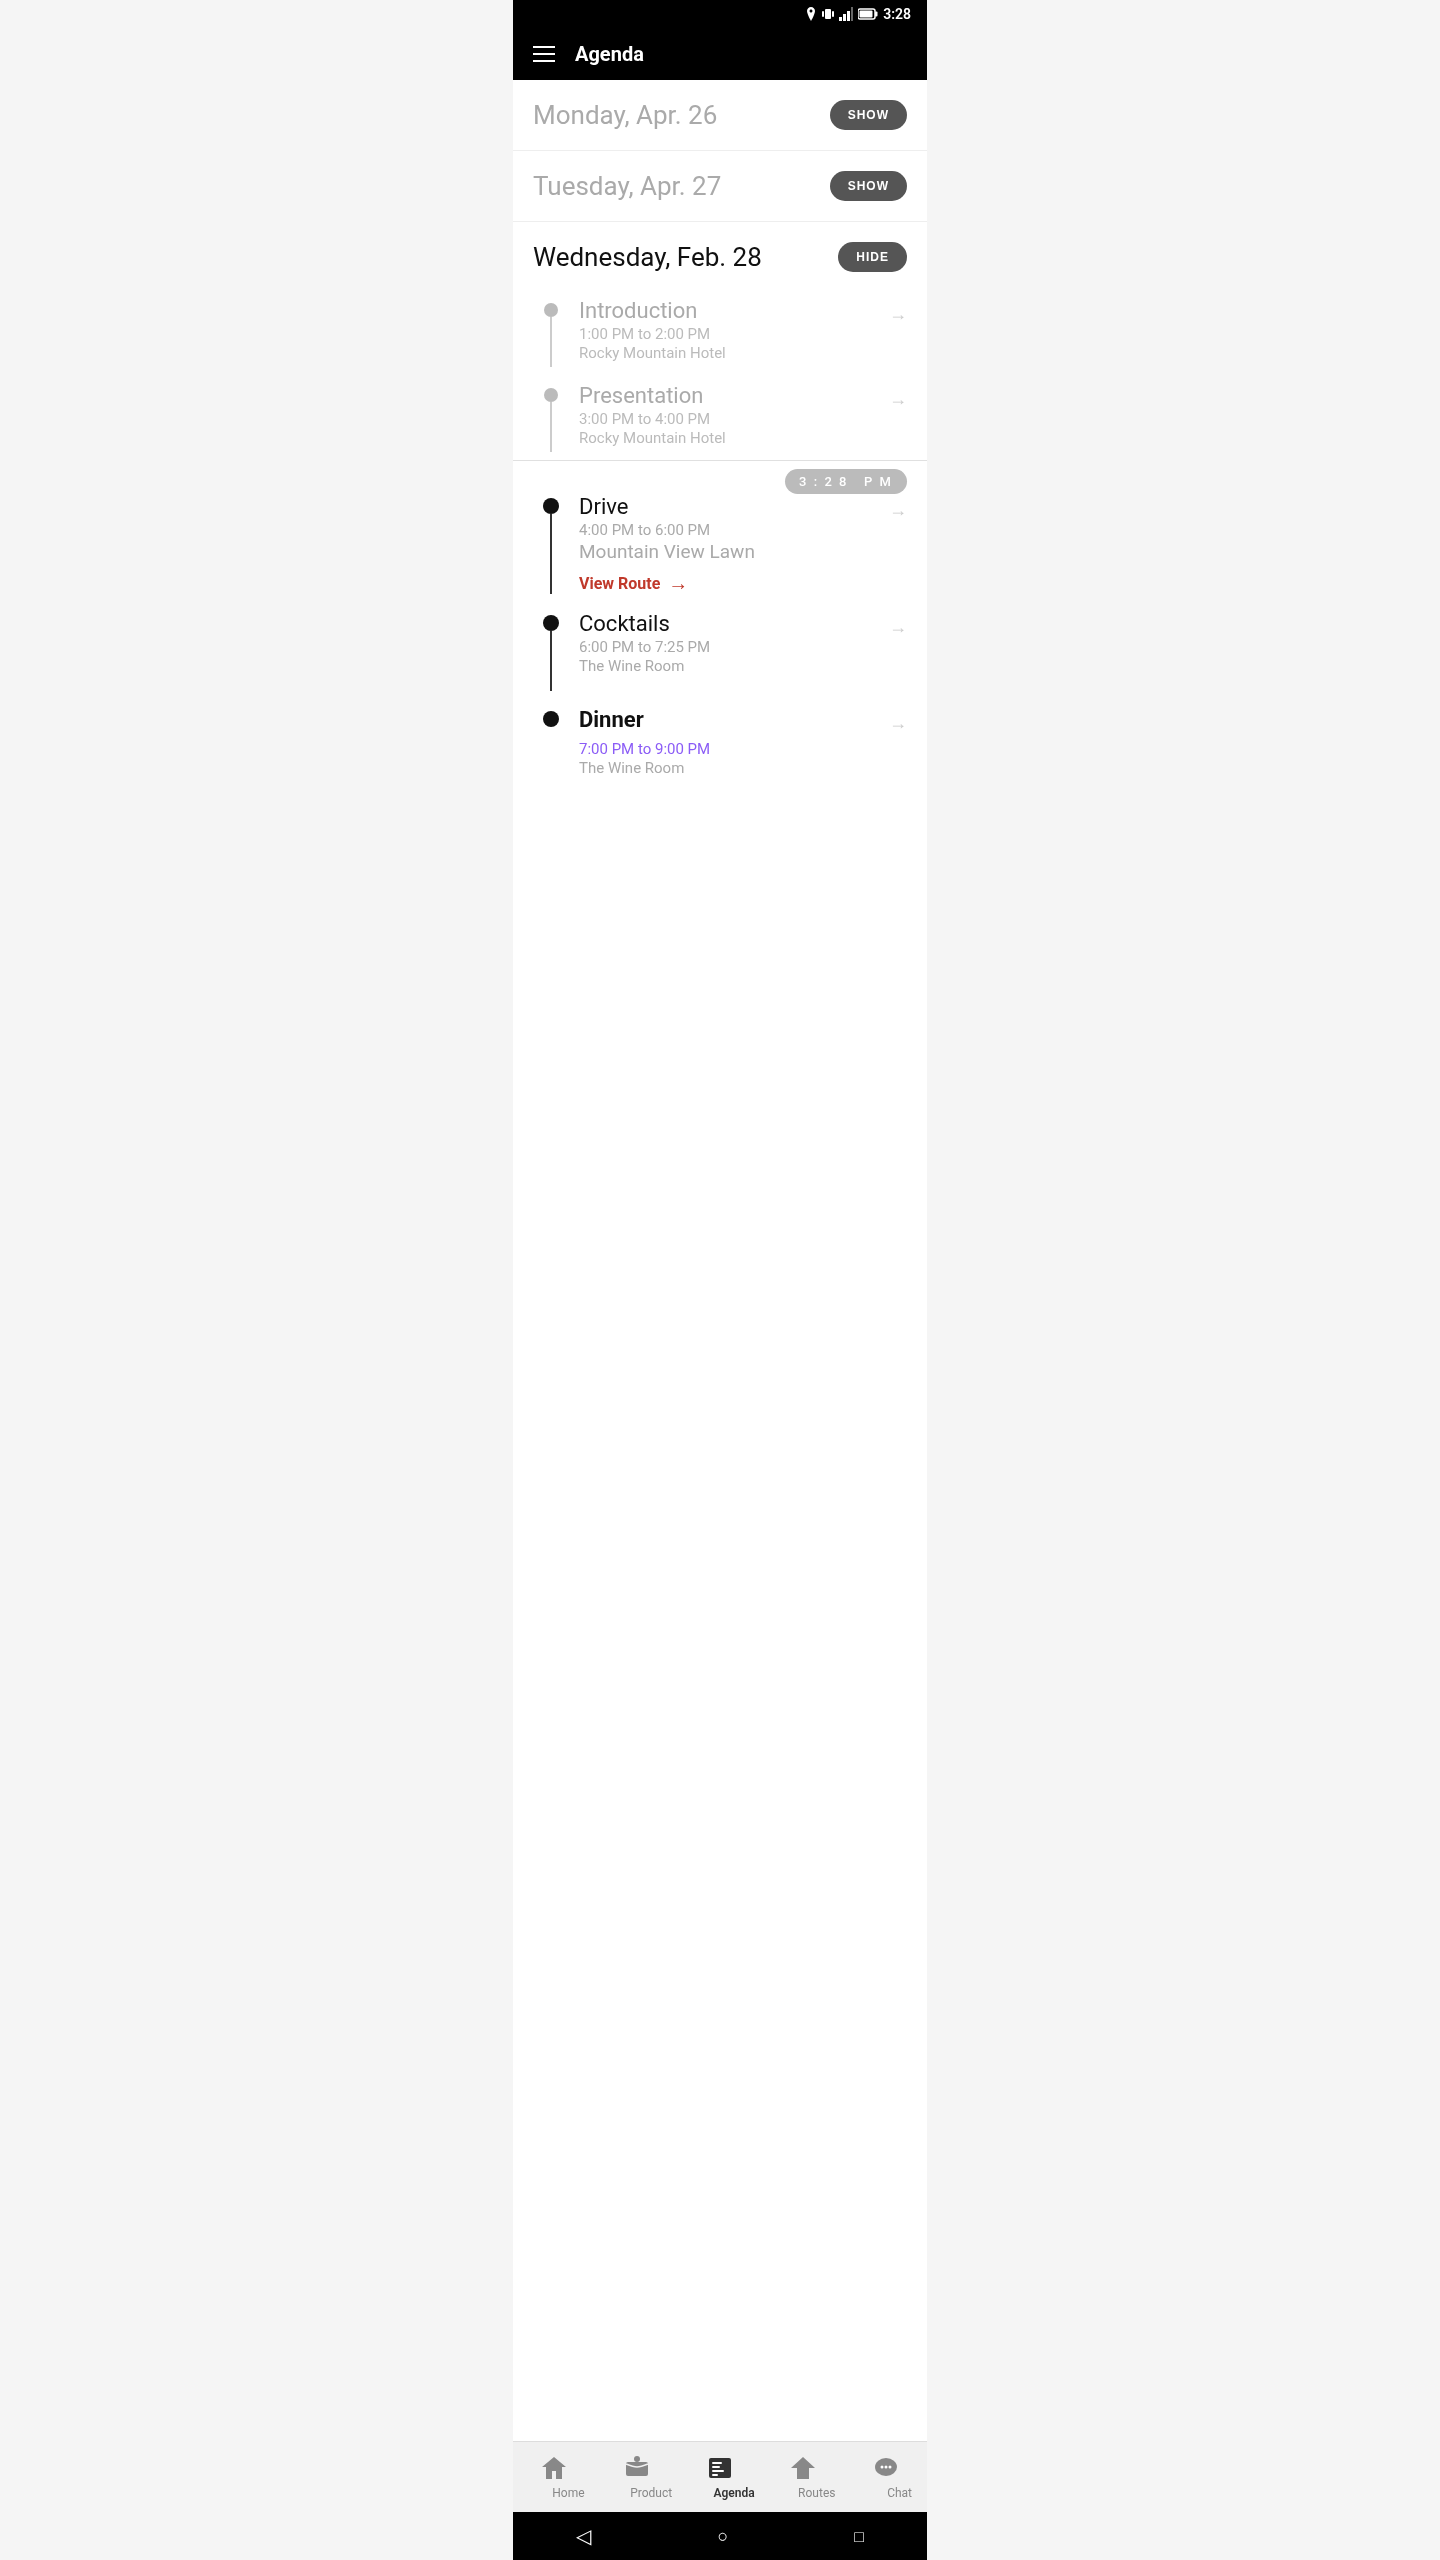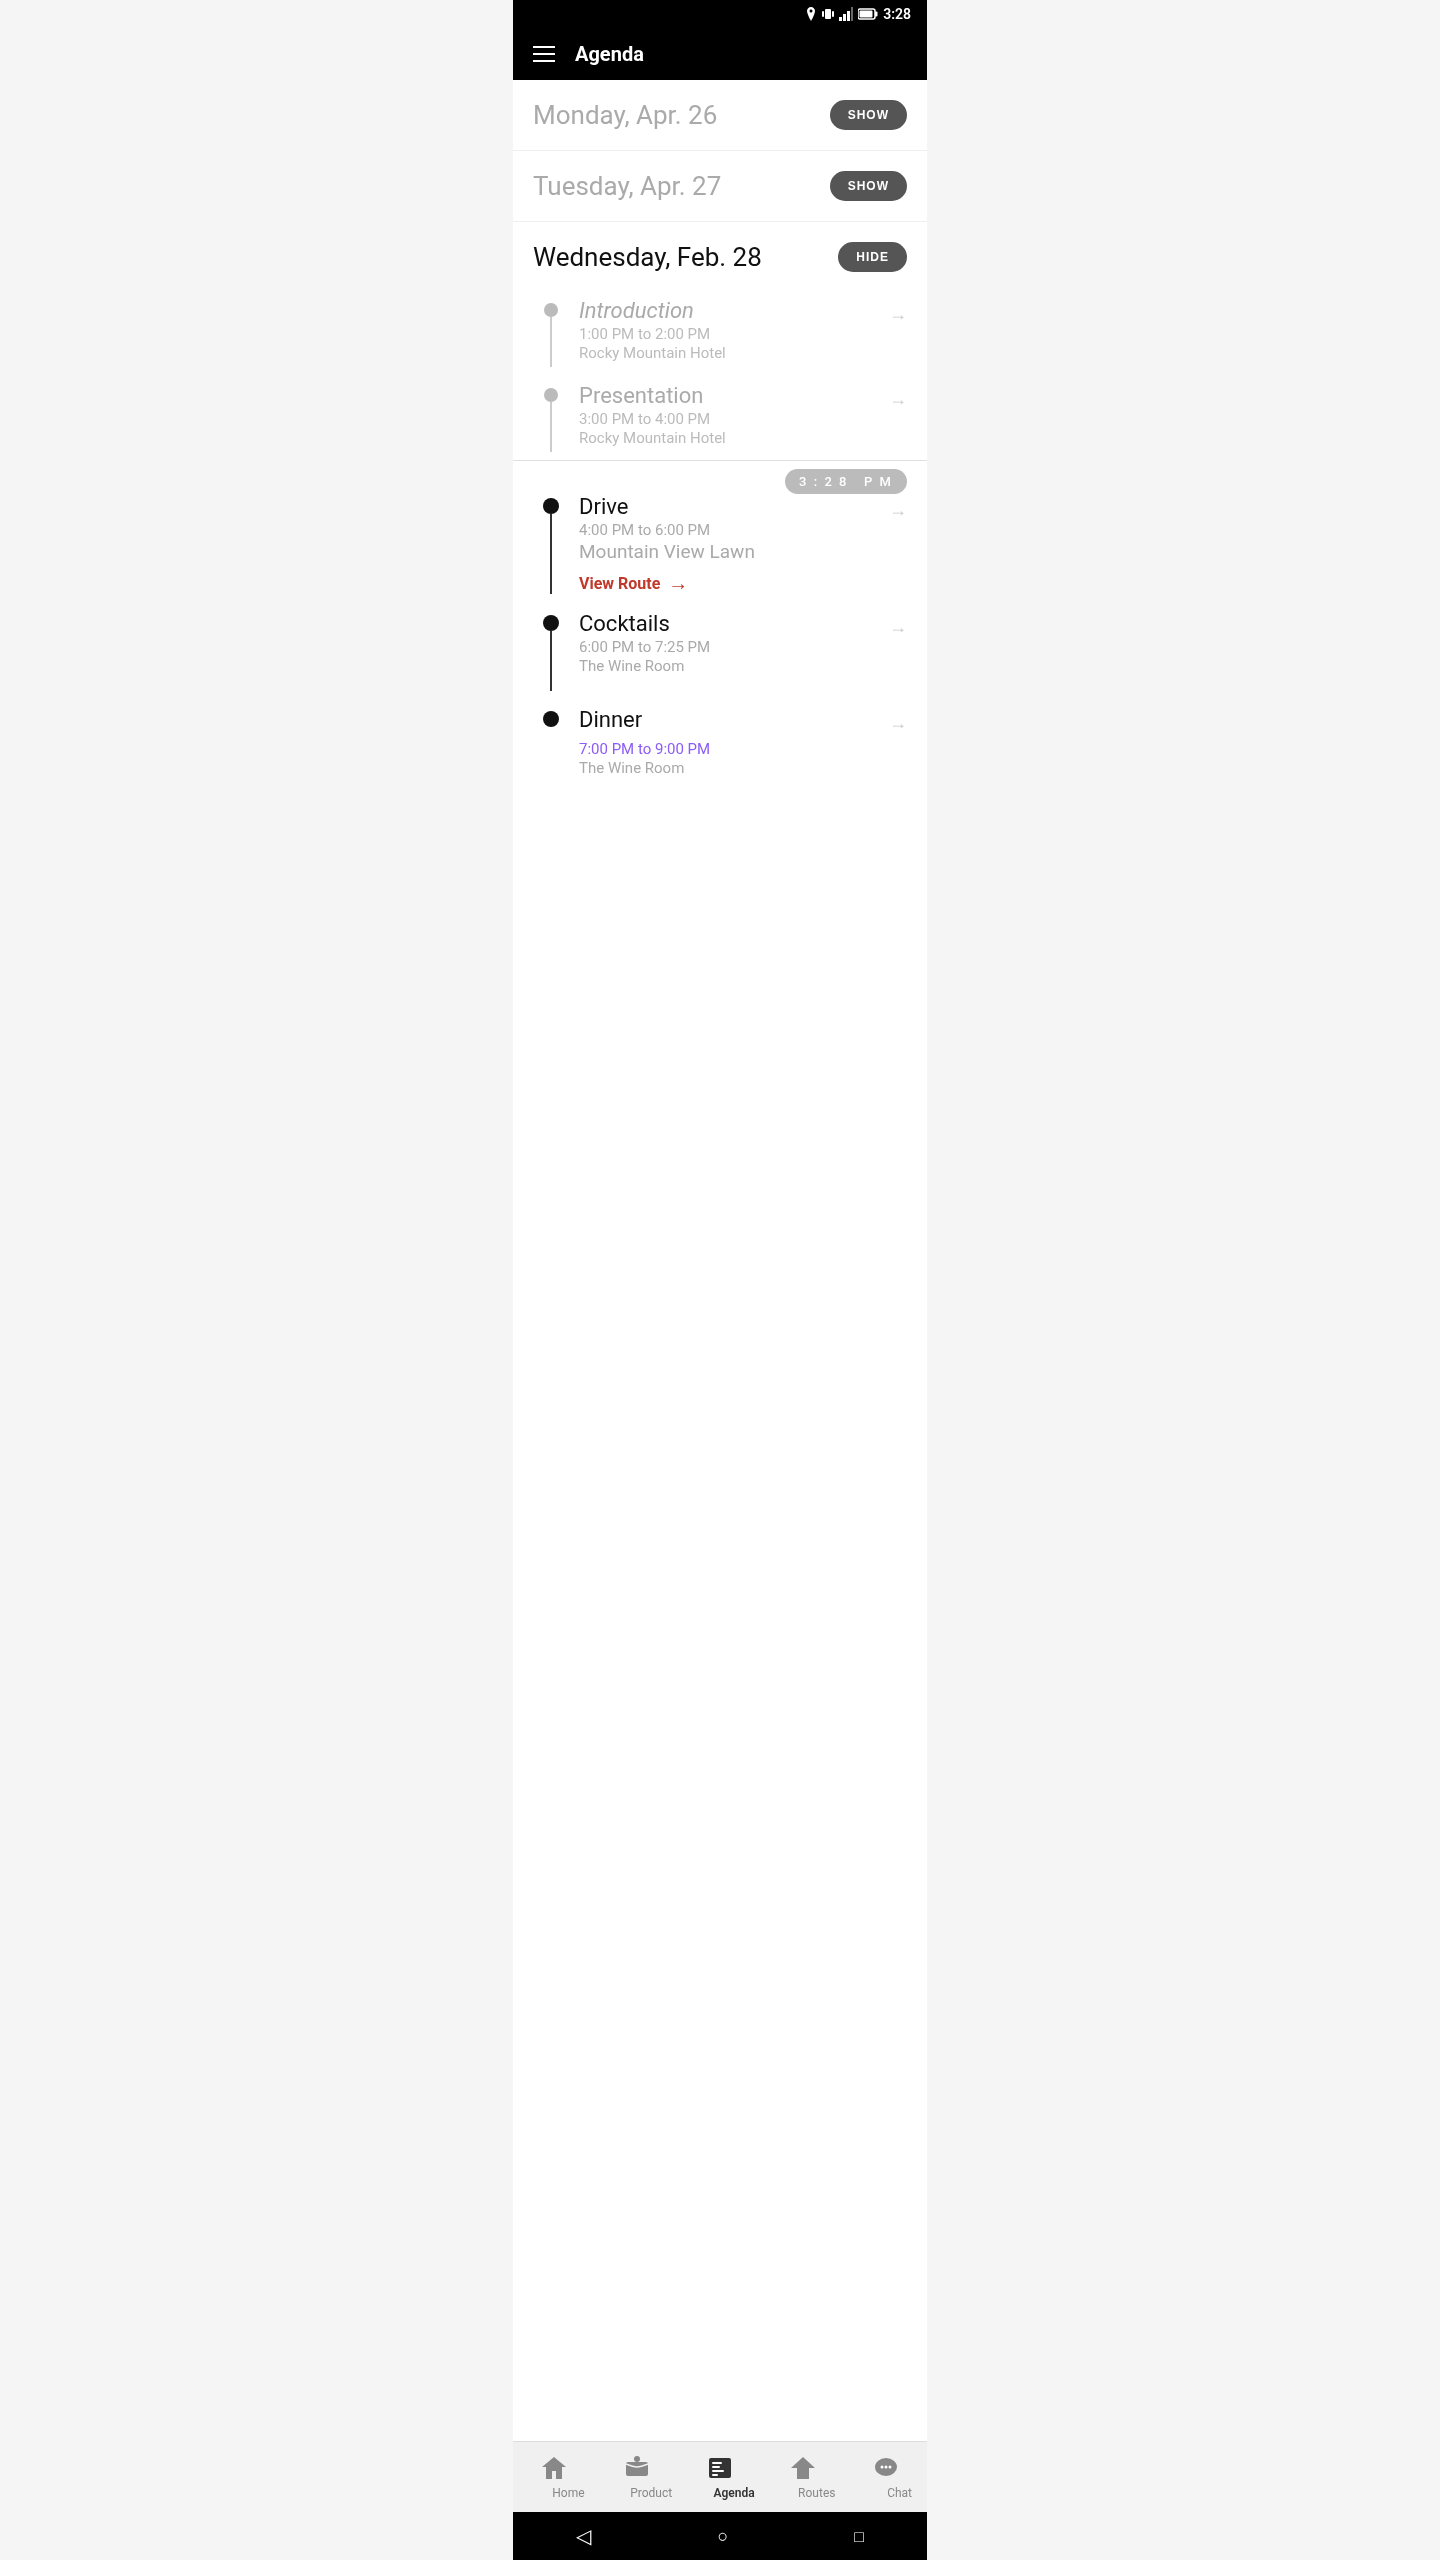--- a/index.html
+++ b/index.html
@@ -283,21 +283,21 @@
     </div>
 
     <div style="padding: 16px 20px 0 20px;">
 
       <div style="display:flex; align-items:flex-start; padding-bottom: 16px; position:relative;">
         <div style="display:flex;flex-direction:column;align-items:center;width:36px;flex-shrink:0;">
           <div style="width:14px;height:14px;border-radius:50%;background:#bbb;margin-top:5px;z-index:2;"></div>
           <div style="width:2px;background:#ccc;flex:1;min-height:50px;"></div>
         </div>
         <div style="flex:1;padding-left:10px;">
-          <div style="font-size:22px;color:#aaa;font-weight:400;font-style:italic;">Introduction</div>
+          <div style="font-size:22px;color:#aaa;font-weight:400;">Introduction</div>
           <div style="font-size:15px;color:#bbb;margin-top:2px;">1:00 PM to 2:00 PM</div>
           <div style="font-size:15px;color:#bbb;margin-top:1px;">Rocky Mountain Hotel</div>
         </div>
         <span style="color:#ccc;font-size:18px;margin-top:5px;">→</span>
       </div>
 
       <div style="display:flex; align-items:flex-start; padding-bottom: 8px; position:relative;">
         <div style="display:flex;flex-direction:column;align-items:center;width:36px;flex-shrink:0;">
           <div style="width:14px;height:14px;border-radius:50%;background:#bbb;margin-top:5px;z-index:2;"></div>
           <div style="width:2px;background:#ccc;flex:1;min-height:50px;"></div>
@@ -349,21 +349,21 @@
           <div style="font-size:15px;color:#aaa;margin-top:1px;">The Wine Room</div>
         </div>
         <span style="color:#ccc;font-size:18px;margin-top:5px;">→</span>
       </div>
 
       <div style="display:flex; align-items:flex-start; padding-bottom: 8px; position:relative;">
         <div style="display:flex;flex-direction:column;align-items:center;width:36px;flex-shrink:0;">
           <div style="width:16px;height:16px;border-radius:50%;background:#111;margin-top:4px;z-index:2;"></div>
         </div>
         <div style="flex:1;padding-left:10px;">
-          <div style="font-size:22px;color:#111;font-weight:400;">Dinner</div>
+          <div style="font-size:22px;color:#111;font-weight:700;">Dinner</div>
           <div style="font-size:15px;color:#8b5cf6;margin-top:8px;">7:00 PM to 9:00 PM</div>
           <div style="font-size:15px;color:#aaa;margin-top:1px;">The Wine Room</div>
         </div>
         <span style="color:#ccc;font-size:18px;margin-top:5px;">→</span>
       </div>
     </div>
   </div>
 
 </div>
 

